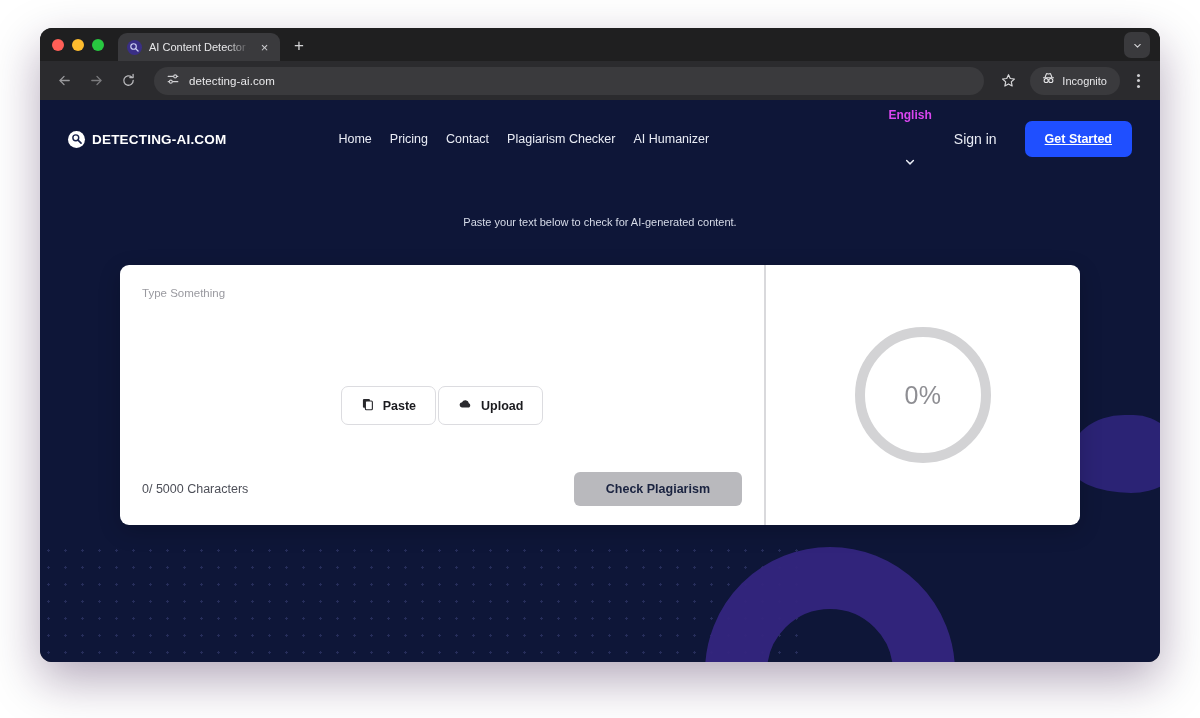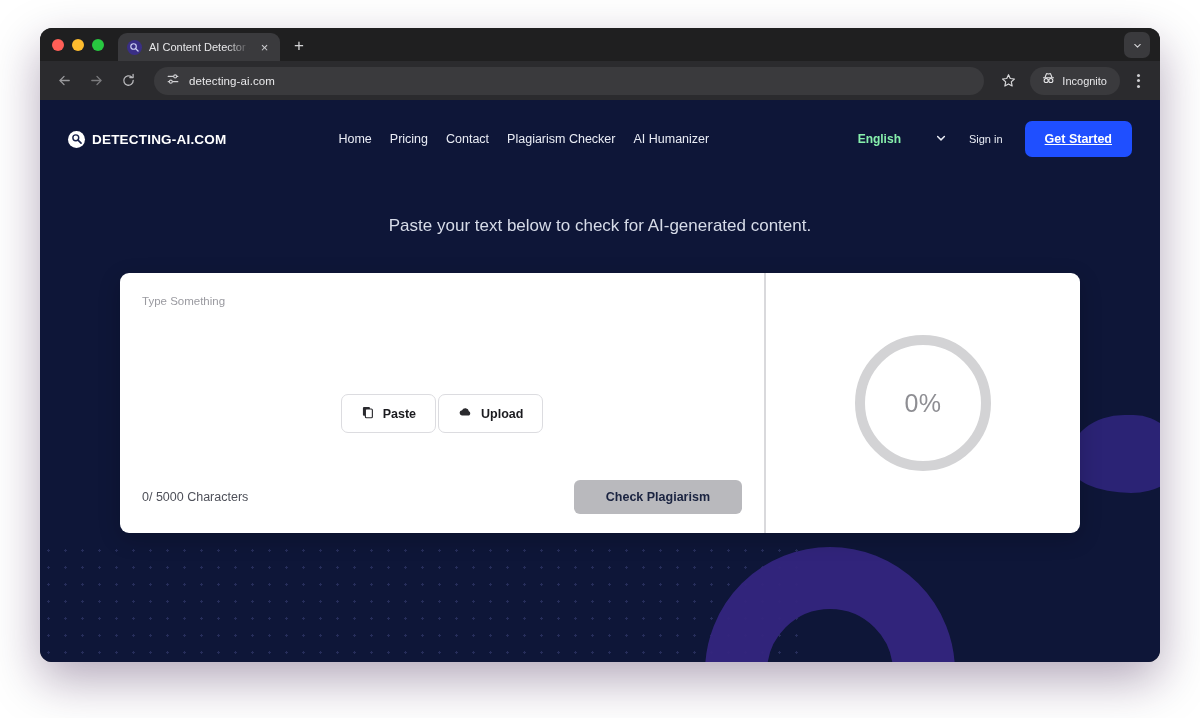--- a/index.html
+++ b/index.html
@@ -235,31 +235,32 @@
   .header-right {
     margin-left: auto;
     display: flex;
     align-items: center;
     gap: 0;
   }
   .lang {
     display: flex;
     align-items: center;
     gap: 34px;
-    color: #86efac;
+    color: #d946ef;
     font-size: 12px;
     font-weight: bold;
     margin-right: 22px;
+    flex-direction: column;
   }
   .lang .chev { font-size: 11px; font-weight: normal; }
   .signin {
     color: #e9ecf5;
-    font-size: 11px;
+    font-size: 14px;
     text-decoration: none;
-    margin-right: 22px;
+    margin-right: 28px;
     white-space: nowrap;
   }
   .btn-started {
     background: #1f4fff;
     color: #fff;
     font-size: 12.5px;
     font-weight: bold;
     border: none;
     border-radius: 7px;
     padding: 11px 20px;
@@ -271,21 +272,21 @@
   
   .hero { position: relative; z-index: 2; text-align: center; padding-top: 22px; }
   .hero h1 {
     color: #ffffff;
     font-size: 45px;
     font-weight: bold;
     letter-spacing: -0.5px;
   }
   .hero p {
     color: #d6dbe8;
-    font-size: 17px;
+    font-size: 11px;
     margin-top: 16px;
   }
 
   
   .card {
     position: relative;
     z-index: 2;
     margin: 37px auto 0;
     width: 960px;
     height: 260px;

